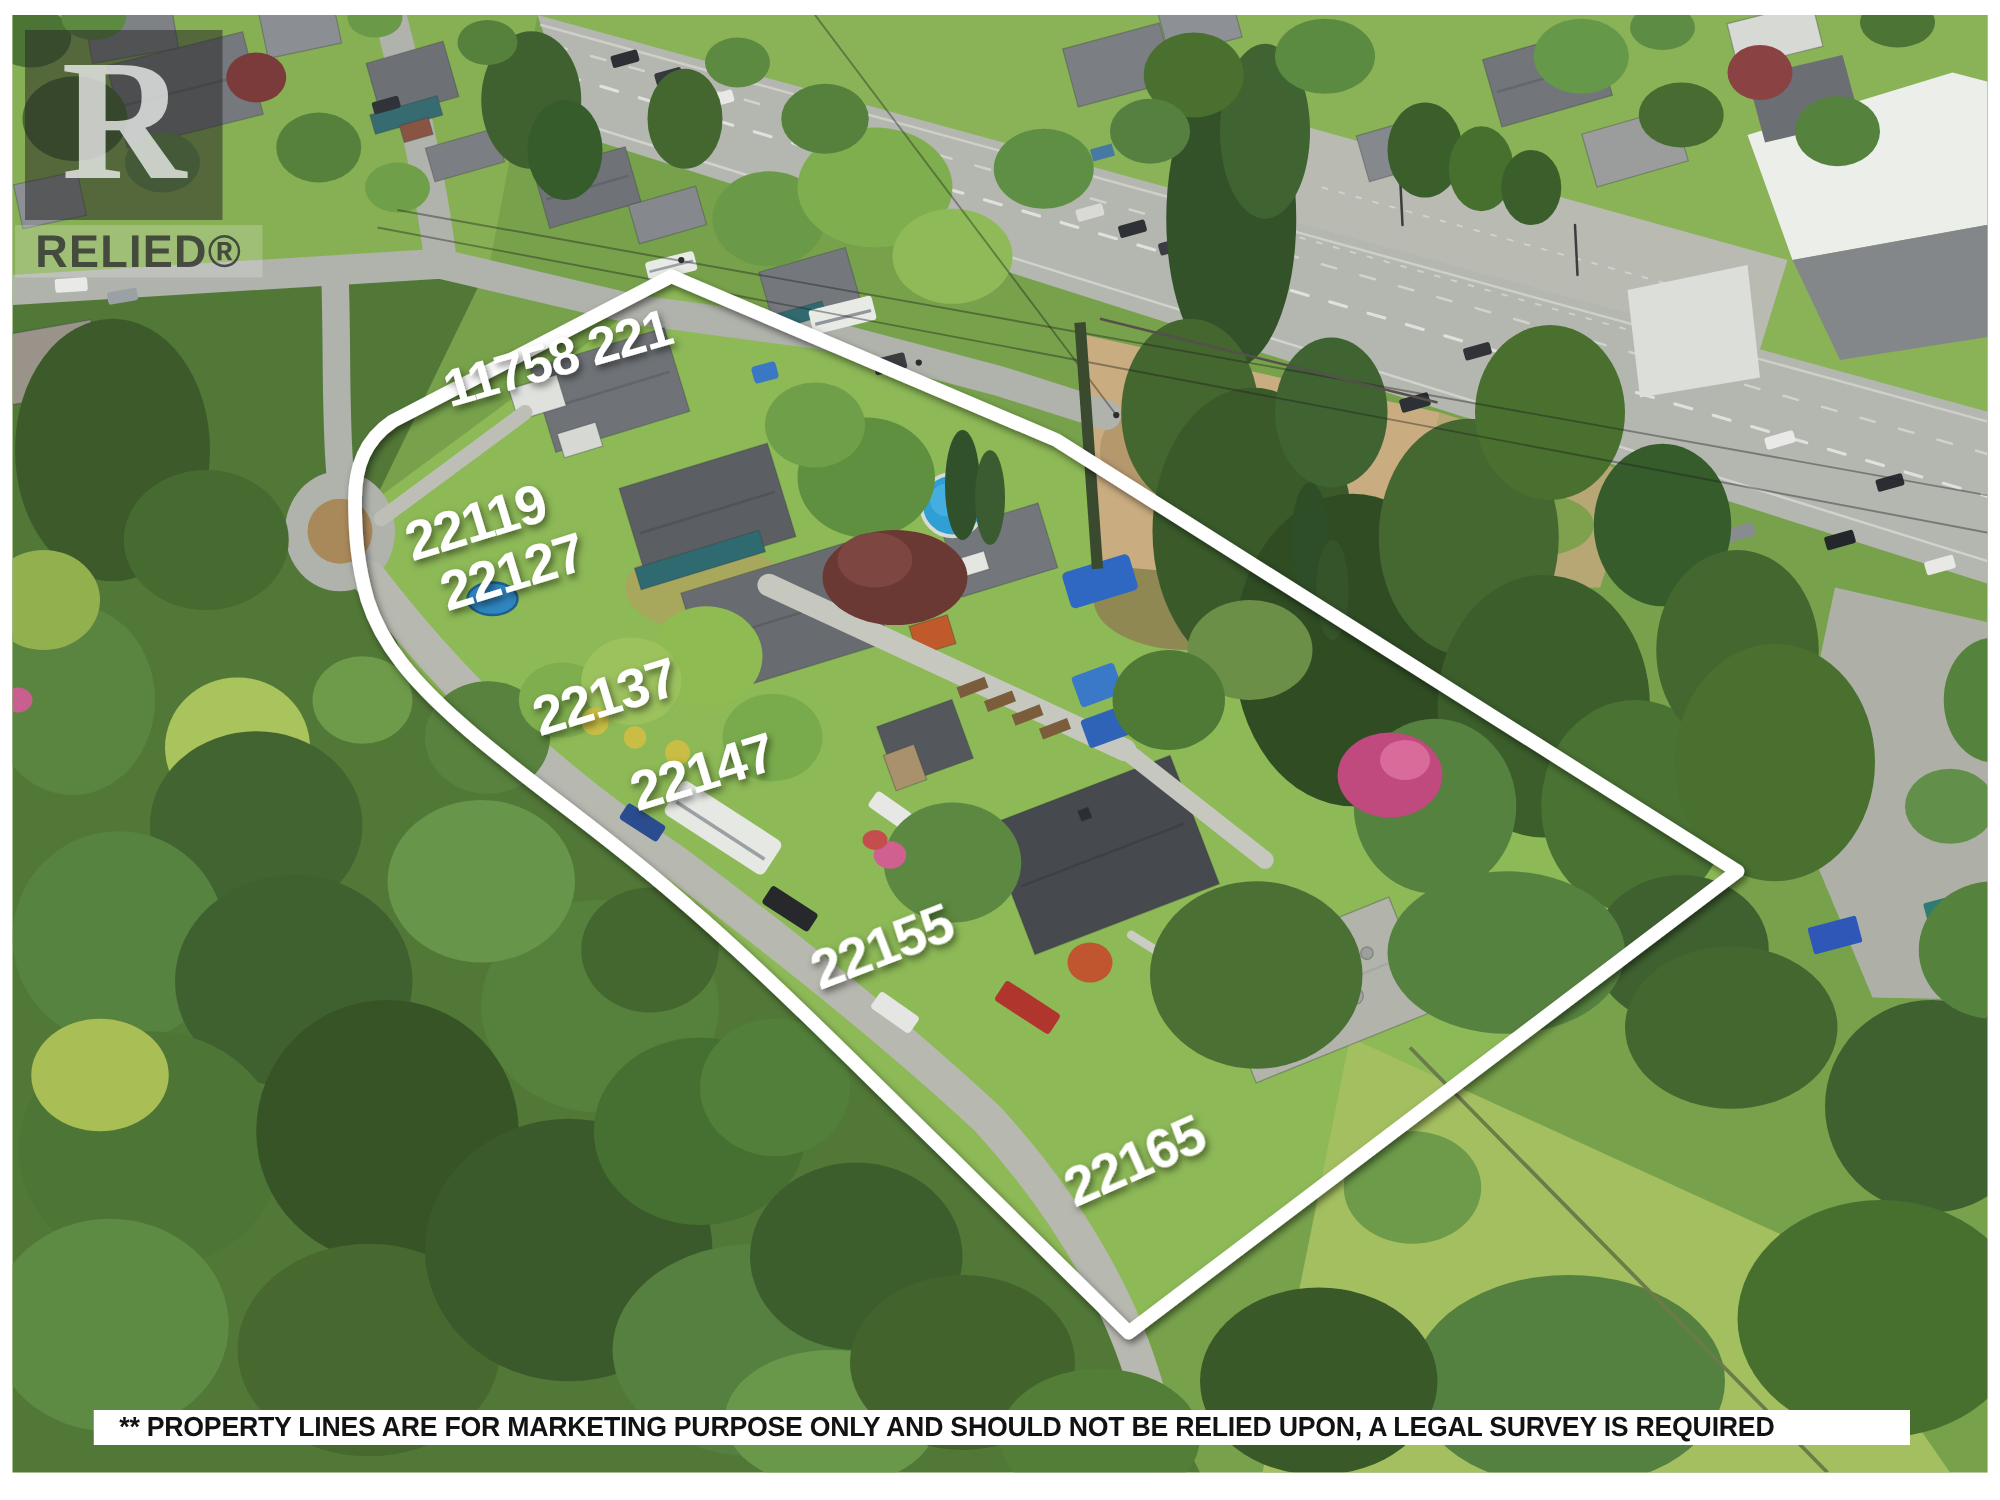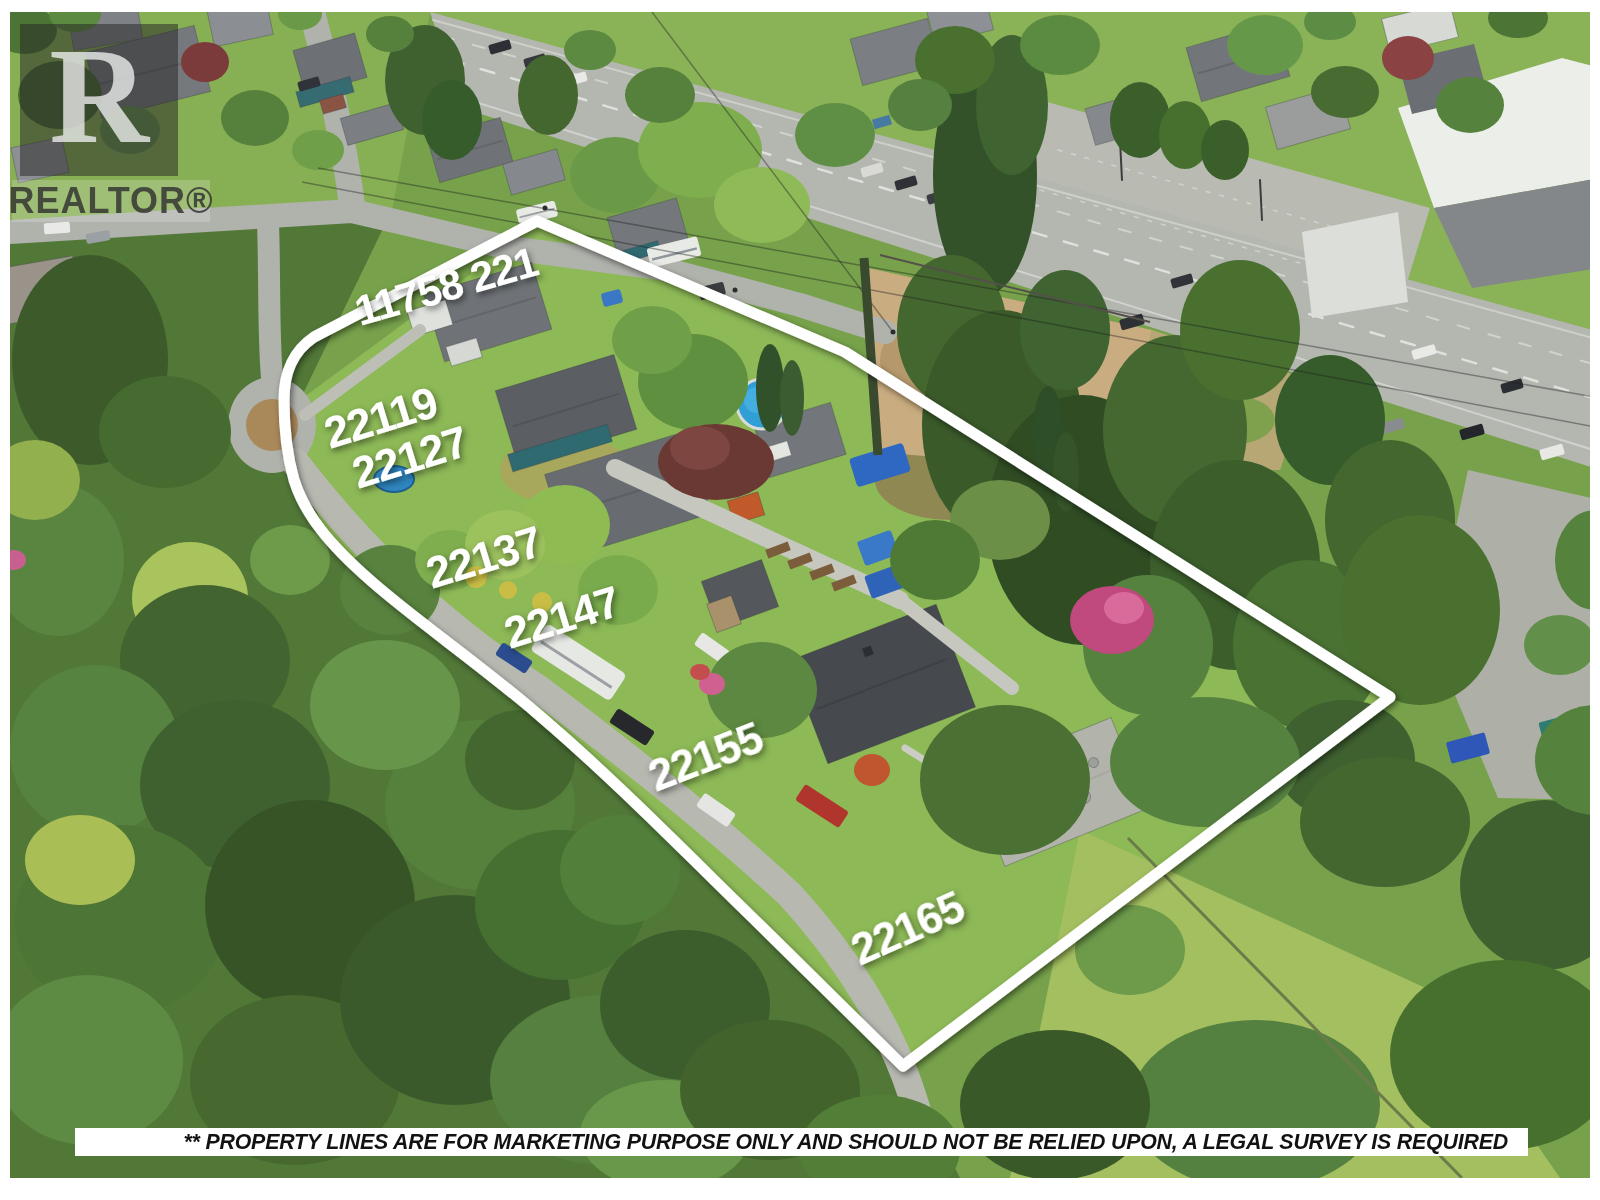--- a/index.html
+++ b/index.html
@@ -12,21 +12,21 @@
   .wm-box{position:absolute;left:10px;top:12px;width:158px;height:152px;background:rgba(38,38,38,0.52);
           display:flex;align-items:center;justify-content:center;}
   .wm-r{font-family:"Liberation Serif",serif;font-weight:bold;font-size:138px;line-height:1;
         color:rgba(240,240,240,0.78);transform:translateY(-4px);}
   .wm-band{position:absolute;left:2px;top:168px;width:198px;height:42px;background:rgba(255,255,255,0.20);
            display:flex;align-items:center;justify-content:center;}
   .wm-text{font-weight:bold;font-size:36px;letter-spacing:1px;color:rgba(48,48,48,0.82);
            transform:scaleY(1.02);white-space:nowrap;}
   
   .disclaimer{position:absolute;left:75px;top:1128px;width:1453px;height:28px;background:#ffffff;
-              display:flex;align-items:center;justify-content:flex-end;font-style:italic;}
+              display:flex;align-items:center;justify-content:flex-start;}
   .disclaimer span{font-weight:bold;font-size:22px;color:#121212;white-space:nowrap;
                    transform:scaleX(0.97);letter-spacing:-0.2px;}
   
   .plabel{font-family:"Liberation Sans",sans-serif;font-weight:bold;fill:#ffffff;letter-spacing:-1px;}
 </style>
 </head>
 <body>
 
 <div class="page">
   <div class="photo">
@@ -485,21 +485,21 @@
         <text class="plabel" transform="translate(656,792) rotate(-21)" font-size="44">22155</text>
         <text class="plabel" transform="translate(860,966) rotate(-24)" font-size="44">22165</text>
       </g>
     </svg>
 
     <div class="wm">
       <div class="wm-box">
         <span class="wm-r">R</span>
       </div>
       <div class="wm-band">
-        <span class="wm-text">REALTOR®</span>
+        <span class="wm-text">RELIED®</span>
       </div>
     </div>
   </div>
 
   <div class="disclaimer">
     <span>** PROPERTY LINES ARE FOR MARKETING PURPOSE ONLY AND SHOULD NOT BE RELIED UPON, A LEGAL SURVEY IS REQUIRED</span>
   </div>
 </div>
 
 </body></html>

